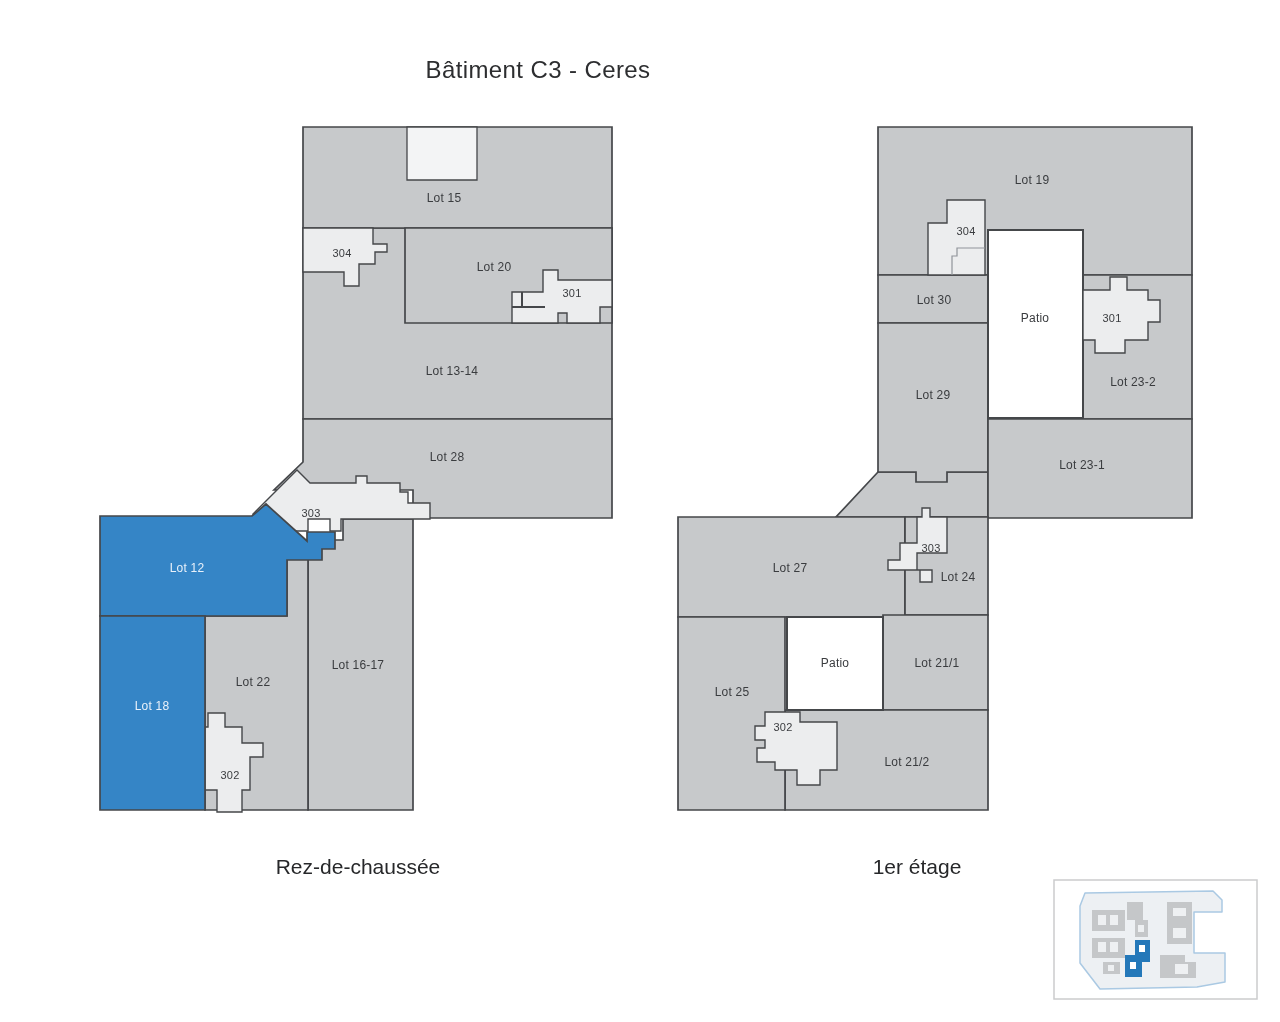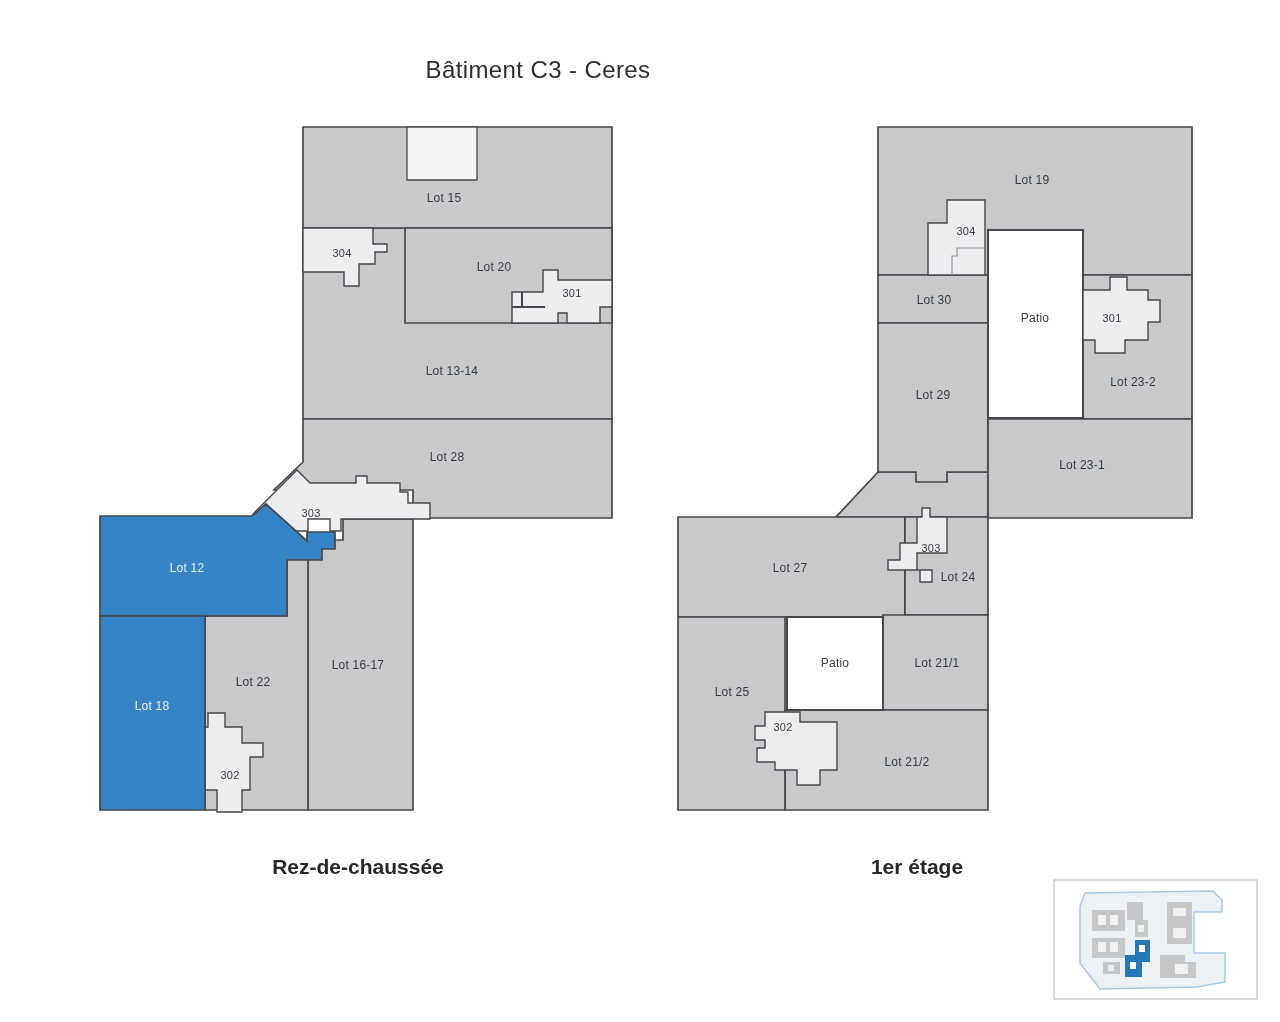--- a/index.html
+++ b/index.html
@@ -12,21 +12,21 @@
   body{
     width:1280px;height:1022px;position:relative;background:#ffffff;
     font-family:"Liberation Sans", sans-serif;overflow:hidden;
   }
   .title{
     position:absolute;left:0;top:56px;width:1076px;text-align:center;
     font-size:24px;font-weight:500;letter-spacing:.4px;color:#2d2e30;
   }
   .caption{
     position:absolute;top:855px;width:300px;text-align:center;
-    font-size:21px;font-weight:700;color:#27282a;
+    font-size:21px;font-weight:400;color:#27282a;
   }
   #caption-rdc{left:208px;}
   #caption-e1{left:767px;}
   svg{position:absolute;overflow:visible;}
   #plan-rdc{left:90px;top:115px;width:540px;height:710px;}
   #plan-e1{left:660px;top:115px;width:550px;height:710px;}
   #minimap{left:1053px;top:879px;width:205px;height:121px;}
   .room-lot{fill:var(--lot);stroke:var(--line);stroke-width:1.7;stroke-linejoin:miter;}
   .room-connector{fill:var(--lot);stroke:var(--line);stroke-width:1.7;}
   .room-selected{fill:var(--blue);stroke:var(--line);stroke-width:1.7;}

